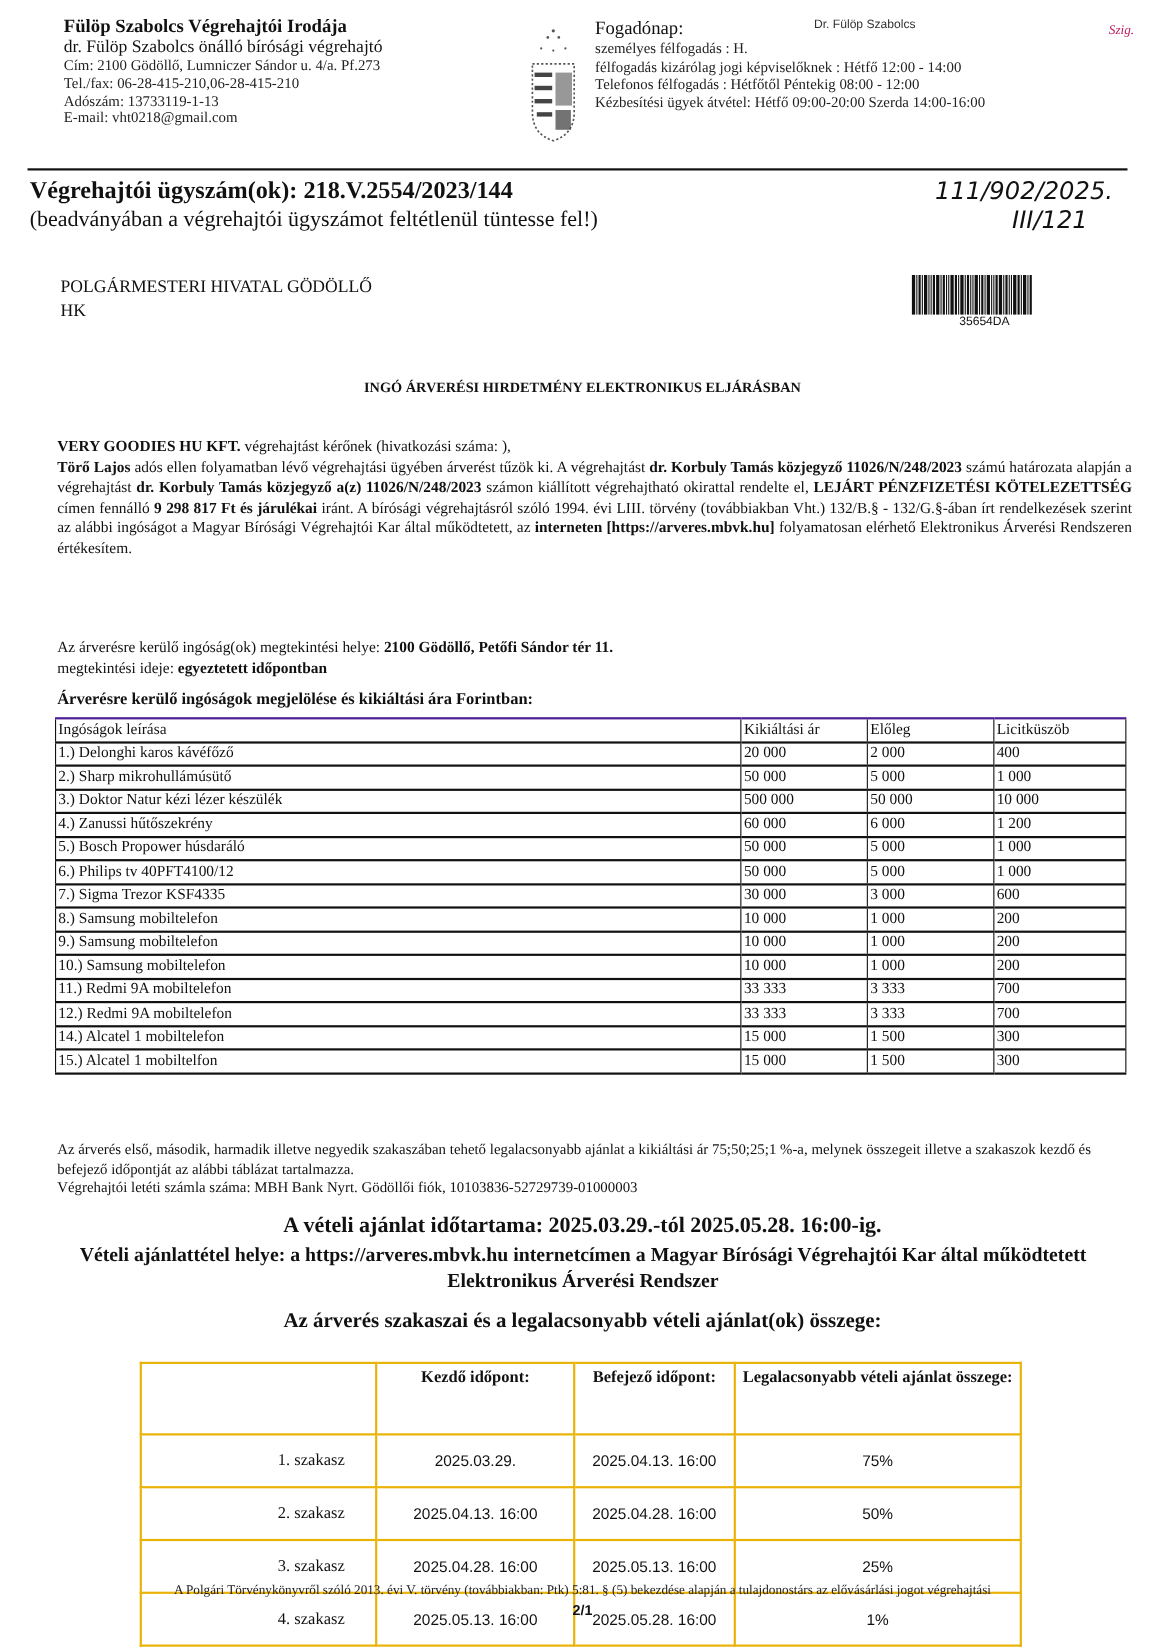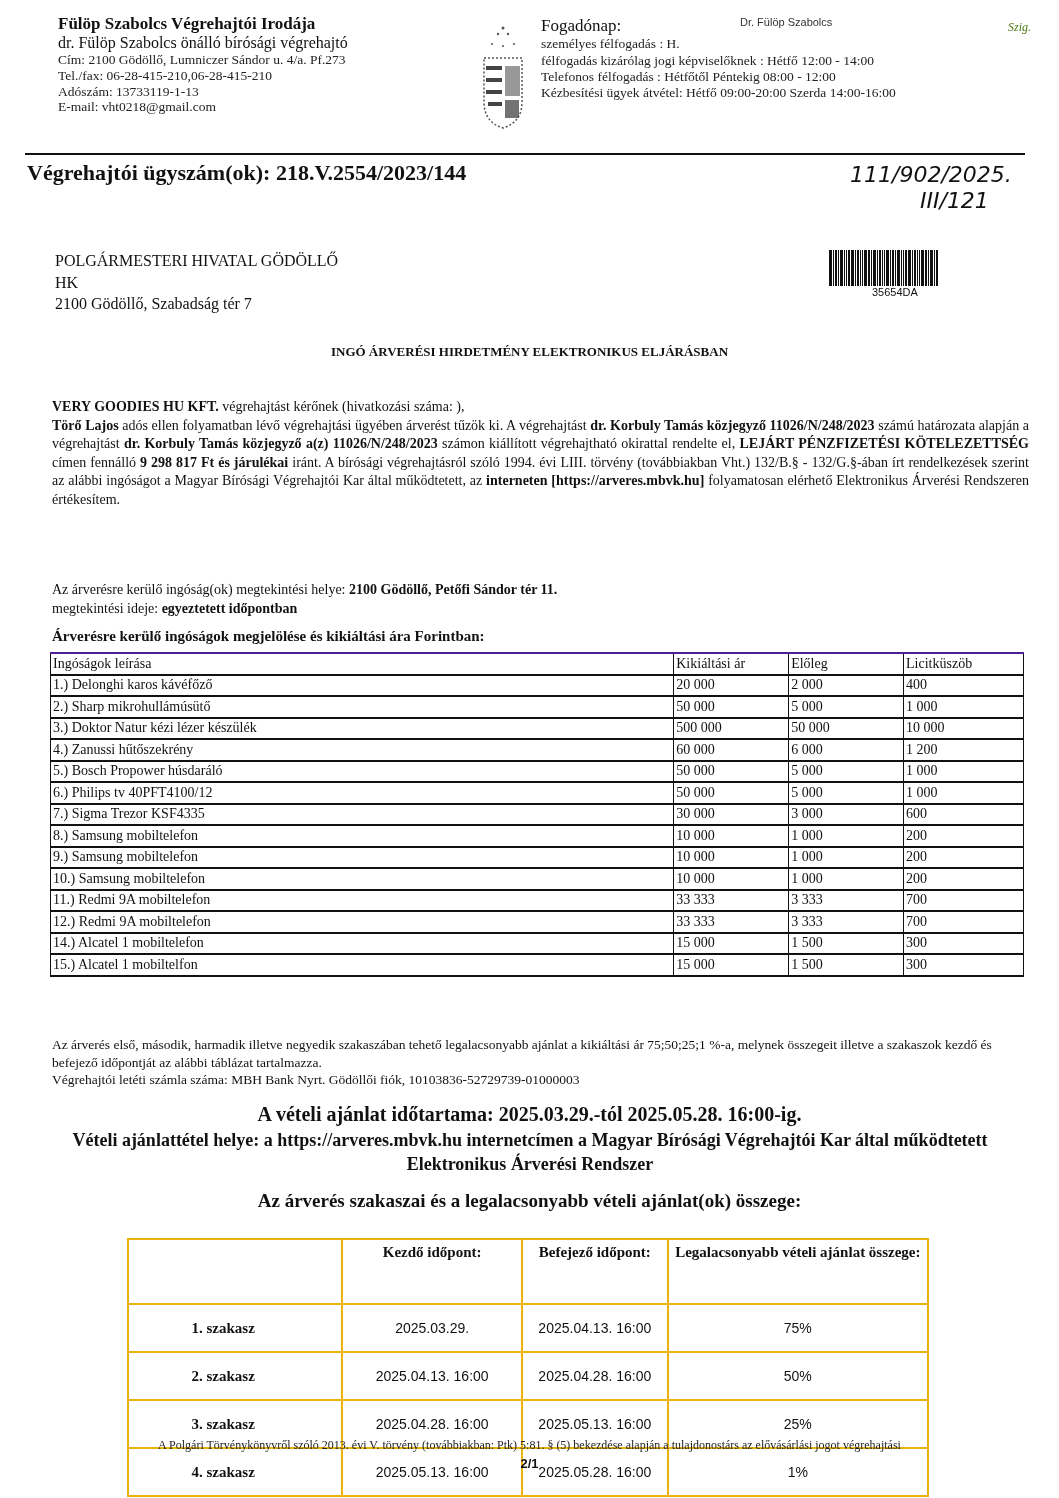--- a/index.html
+++ b/index.html
@@ -14,21 +14,21 @@
   .hdr-left .line { font-size: 13.5px; color: #222; }
 
   
   .coat { left: 478px; top: 22px; width: 50px; height: 108px; }
 
   
   .hdr-right { left: 541px; top: 16px; line-height: 1.2; }
   .hdr-right .title { font-size: 17px; }
   .hdr-right .line { font-size: 13.5px; color: #222; }
   .stamp-name { left: 740px; top: 16px; font-family: "Liberation Sans", sans-serif; font-size: 11px; color: #333; }
-  .signature { left: 1008px; top: 20px; font-size: 12px; font-style: italic; color: #4d7c0f; }
+  .signature { left: 1008px; top: 20px; font-size: 12px; font-style: italic; color: #be185d; }
 
   .rule { left: 25px; top: 153px; width: 1000px; height: 2px; background: #111; }
 
   .case { left: 27px; top: 160px; }
   .case .num { font-size: 22px; font-weight: bold; }
   .case .note { font-size: 20px; margin-top: 2px; }
 
   .handwritten { left: 850px; top: 162px; font-family: "DejaVu Sans", sans-serif; font-size: 22px; font-style: italic; color: #111; line-height: 1.2; }
   .handwritten .l2 { padding-left: 70px; }
 
@@ -55,21 +55,21 @@
   table.items col.c4 { width: 120px; }
 
   .notice { left: 52px; top: 1036px; width: 980px; font-size: 13.5px; line-height: 1.3; }
   .duration { left: 0; width: 1059px; top: 1103px; text-align: center; font-size: 20px; font-weight: bold; }
   .place { left: 60px; width: 940px; top: 1128px; text-align: center; font-size: 18px; font-weight: bold; line-height: 1.35; }
   .stages-heading { left: 0; width: 1059px; top: 1190px; text-align: center; font-size: 19px; font-weight: bold; }
 
   table.stages { position: absolute; left: 127px; top: 1238px; width: 802px; border-collapse: collapse; font-family: "Liberation Sans", sans-serif; font-size: 14px; }
   table.stages td, table.stages th { border: 2px solid #eab308; text-align: center; height: 22px; padding: 12px 4px; }
   table.stages th { font-family: "Liberation Serif", serif; font-size: 15px; font-weight: bold; height: 48px; vertical-align: top; padding-top: 3px; line-height: 1.2; }
-  table.stages td.stage { font-family: "Liberation Serif", serif; font-weight: bold; font-size: 15px; text-align: center; padding-right: 28px; }
+  table.stages td.stage { font-family: "Liberation Serif", serif; font-weight: normal; font-size: 15px; text-align: right; padding-right: 28px; }
   table.stages col.s1 { width: 215px; } table.stages col.s2 { width: 180px; } table.stages col.s3 { width: 146px; } table.stages col.s4 { width: 261px; }
 
   .footer-text { left: 0; width: 1059px; top: 1438px; text-align: center; font-size: 12px; color: #222; }
   .page-num { left: 0; width: 1059px; top: 1456px; text-align: center; font-family: "Liberation Sans", sans-serif; font-weight: bold; font-size: 13px; }
 </style>
 </head>
 <body>
 
 <div class="abs hdr-left">
   <div class="office">Fülöp Szabolcs Végrehajtói Irodája</div>
@@ -109,20 +109,21 @@
   <div class="line">Telefonos félfogadás : Hétfőtől Péntekig  08:00 - 12:00</div>
   <div class="line">Kézbesítési ügyek átvétel: Hétfő 09:00-20:00 Szerda 14:00-16:00</div>
 </div>
 <div class="abs stamp-name">Dr. Fülöp Szabolcs</div>
 <div class="abs signature">Szig.</div>
 
 <div class="abs rule"></div>
 
 <div class="abs case">
   <div class="num">Végrehajtói ügyszám(ok): 218.V.2554/2023/144</div>
+  <div class="note">(beadványában a végrehajtói ügyszámot feltétlenül tüntesse fel!)</div>
 </div>
 
 <div class="abs handwritten">
   <div>111/902/2025.</div>
   <div class="l2">III/121</div>
 </div>
 
 <div class="abs barcode">
   <span style="width:3px"></span>
     <span style="width:1px"></span>
@@ -163,21 +164,20 @@
     <span style="width:1px"></span>
     <span style="width:3px"></span>
     <span style="width:1px"></span>
     <span style="width:2px"></span>
 </div>
 <div class="abs barcode-text">35654DA</div>
 
 <div class="abs addressee">
   <div>POLGÁRMESTERI HIVATAL GÖDÖLLŐ</div>
   <div>HK</div>
-  <div>2100 Gödöllő, Szabadság tér 7</div>
 </div>
 
 <div class="abs doc-title">INGÓ ÁRVERÉSI HIRDETMÉNY ELEKTRONIKUS ELJÁRÁSBAN</div>
 
 <div class="abs para">
   <span class="b">VERY GOODIES HU KFT.</span><span> végrehajtást kérőnek (hivatkozási száma: ),</span><br>
   <span class="b">Törő Lajos</span><span> adós ellen folyamatban lévő végrehajtási ügyében árverést tűzök ki. A végrehajtást </span><span class="b">dr. Korbuly Tamás közjegyző 11026/N/248/2023</span><span> számú határozata alapján a végrehajtást </span><span class="b">dr. Korbuly Tamás közjegyző a(z) 11026/N/248/2023</span><span> számon kiállított végrehajtható okirattal rendelte el, </span><span class="b">LEJÁRT PÉNZFIZETÉSI KÖTELEZETTSÉG</span><span> címen fennálló </span><span class="b">9 298 817 Ft és járulékai</span><span> iránt. A bírósági végrehajtásról szóló 1994. évi LIII. törvény (továbbiakban Vht.) 132/B.§ - 132/G.§-ában írt rendelkezések szerint az alábbi ingóságot a Magyar Bírósági Végrehajtói Kar által működtetett, az </span><span class="b">interneten [https://arveres.mbvk.hu]</span><span> folyamatosan elérhető Elektronikus Árverési Rendszeren értékesítem.</span>
 </div>
 
 <div class="abs view">

